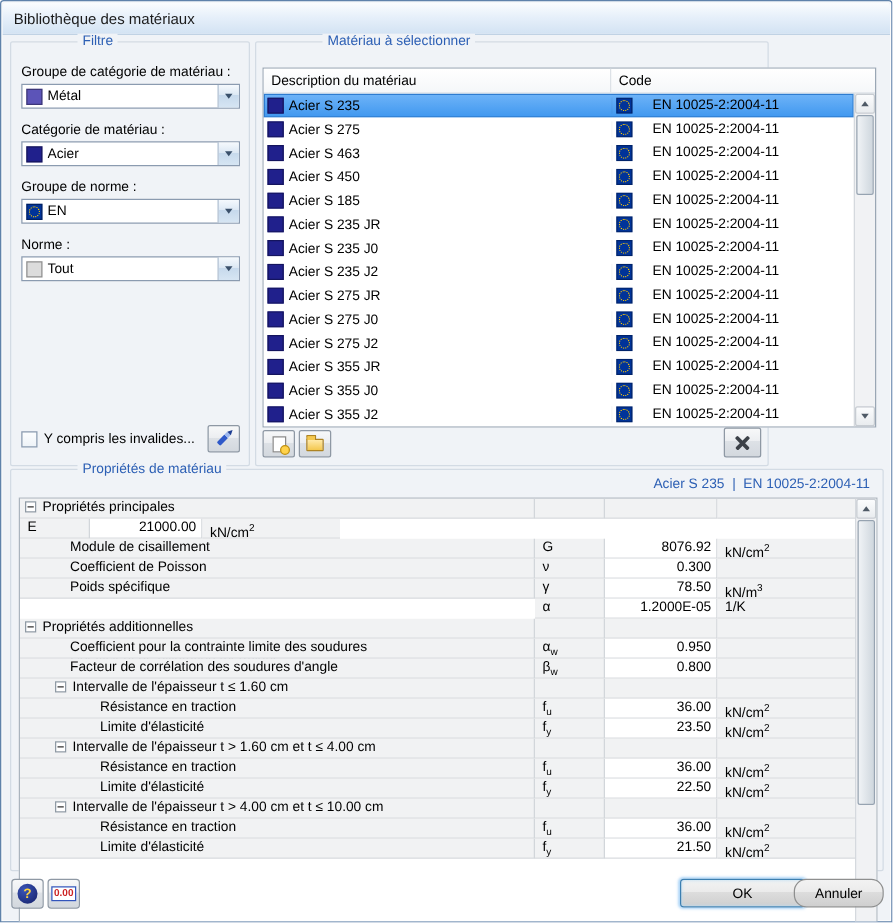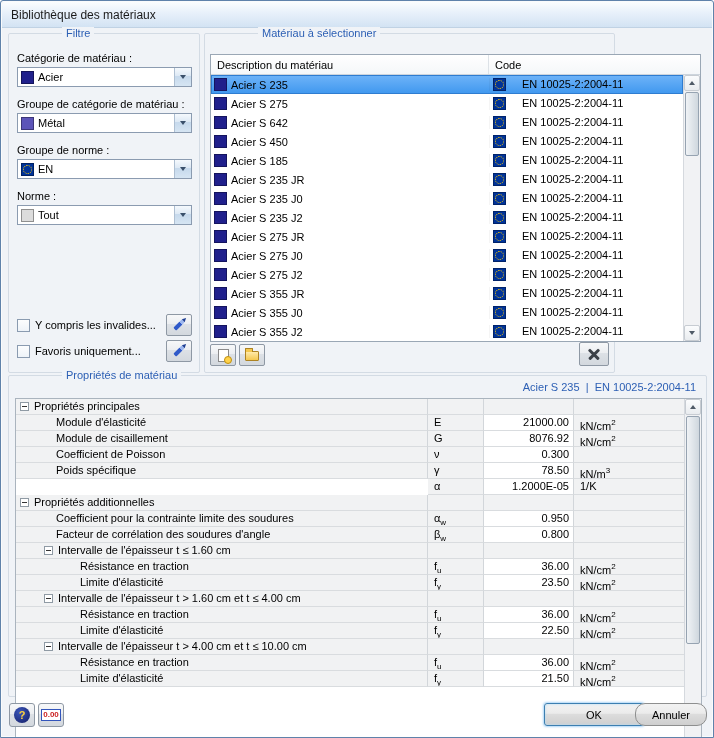--- a/index.html
+++ b/index.html
@@ -141,34 +141,34 @@
 <div class="window">
 
   <div class="titlebar">
     <span>Bibliothèque des matériaux</span>
   </div>
 
   <div class="section filter-section">
     <span class="section-caption">Filtre</span>
     <div class="filter-fields">
         <div class="field">
+          <div class="field-label">Groupe de catégorie de matériau :</div>
+          <div class="combo">
+            <span class="swatch sw-metal"></span>
+            <span class="combo-text">Métal</span>
+            <span class="combo-arrow">
+              <span class="tri tri-down"></span>
+            </span>
+          </div>
+        </div>
+        <div class="field">
           <div class="field-label">Catégorie de matériau :</div>
           <div class="combo">
             <span class="swatch sw-steel"></span>
             <span class="combo-text">Acier</span>
-            <span class="combo-arrow">
-              <span class="tri tri-down"></span>
-            </span>
-          </div>
-        </div>
-        <div class="field">
-          <div class="field-label">Groupe de catégorie de matériau :</div>
-          <div class="combo">
-            <span class="swatch sw-metal"></span>
-            <span class="combo-text">Métal</span>
             <span class="combo-arrow">
               <span class="tri tri-down"></span>
             </span>
           </div>
         </div>
         <div class="field">
           <div class="field-label">Groupe de norme :</div>
           <div class="combo">
             <span class="swatch sw-eu"></span>
             <span class="combo-text">EN</span>
@@ -189,27 +189,20 @@
         </div>
       </div>
     <div class="filter-checks">
         <div class="check-row">
           <span class="checkbox"></span>
           <span class="check-label">Y compris les invalides...</span>
           <button class="mini-btn">
             <span class="ic-pencil"></span>
           </button>
         </div>
-        <div class="check-row">
-          <span class="checkbox"></span>
-          <span class="check-label">Favoris uniquement...</span>
-          <button class="mini-btn">
-            <span class="ic-pencil"></span>
-          </button>
-        </div>
       </div>
   </div>
 
   <div class="section materials-section">
     <span class="section-caption">Matériau à sélectionner</span>
 
     <div class="mtable">
       <div class="mheader">
         <span class="hcell hname">Description du matériau</span>
         <span class="hcell hcode">Code</span>
@@ -232,21 +225,21 @@
                 <span class="mat-name">Acier S 275</span>
               </span>
               <span class="mcell-code">
                 <span class="eu-icon"></span>
                 <span class="code-text">EN 10025-2:2004-11</span>
               </span>
             </div>
             <div class="mrow">
               <span class="mcell-name">
                 <span class="mat-swatch"></span>
-                <span class="mat-name">Acier S 642</span>
+                <span class="mat-name">Acier S 463</span>
               </span>
               <span class="mcell-code">
                 <span class="eu-icon"></span>
                 <span class="code-text">EN 10025-2:2004-11</span>
               </span>
             </div>
             <div class="mrow">
               <span class="mcell-name">
                 <span class="mat-swatch"></span>
                 <span class="mat-name">Acier S 450</span>
@@ -390,21 +383,20 @@
 
     <div class="ptable">
       <div class="pbody">
           <div class="prow">
             <span class="pcell pname" style="padding-left: 4px;"><span class="expander"></span><span class="plabel">Propriétés principales</span></span>
             <span class="pcell psym"></span>
             <span class="pcell pval"></span>
             <span class="pcell punit"></span>
           </div>
           <div class="prow">
-            <span class="pcell pname" style="padding-left: 40px;"><span class="plabel">Module d'élasticité</span></span>
             <span class="pcell psym"><span class="sym">E</span></span>
             <span class="pcell pval editable">21000.00</span>
             <span class="pcell punit"><span class="unit">kN/cm</span><sup>2</sup></span>
           </div>
           <div class="prow">
             <span class="pcell pname" style="padding-left: 40px;"><span class="plabel">Module de cisaillement</span></span>
             <span class="pcell psym"><span class="sym">G</span></span>
             <span class="pcell pval editable">8076.92</span>
             <span class="pcell punit"><span class="unit">kN/cm</span><sup>2</sup></span>
           </div>

